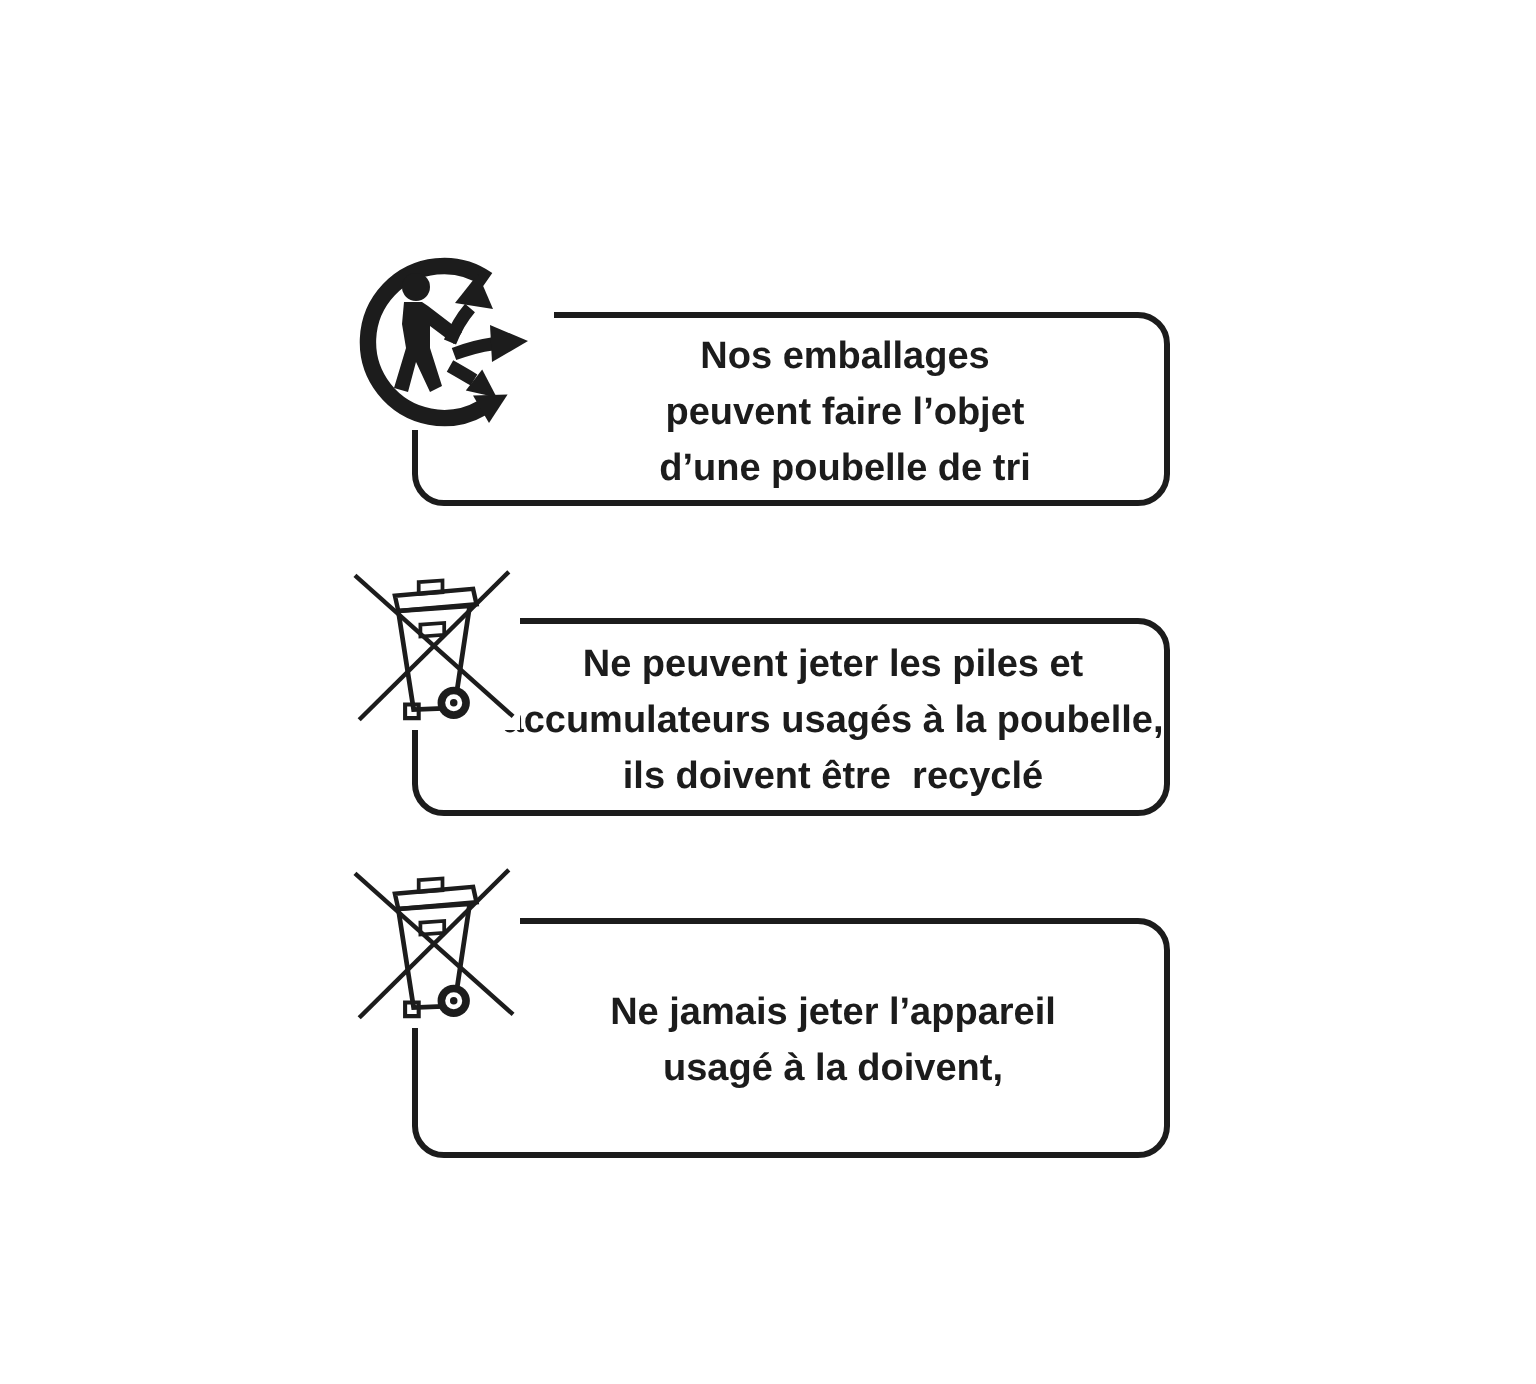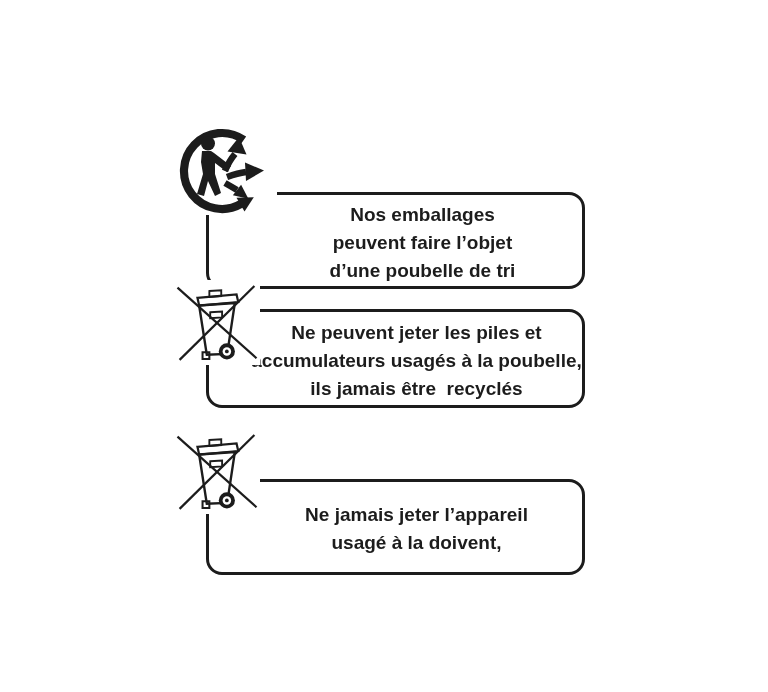--- a/index.html
+++ b/index.html
@@ -31,23 +31,23 @@
     z-index: 1;
   }
   .notice-box .text-line {
     font-size: 19px;
     line-height: 28px;
     font-weight: 600;
     color: #1c1c1c;
     white-space: pre;
     text-align: center;
   }
-  #box-1 { left: 206px; top: 156px; width: 379px; height: 97px;  padding-left: 58px; margin-top: 36px; }
+  #box-1 { left: 206px; top: 156px; width: 379px; height: 97px;  padding-left: 58px; }
   #box-2 { left: 206px; top: 309px; width: 379px; height: 99px;  padding-left: 46px; }
-  #box-3 { left: 206px; top: 459px; width: 379px; height: 96px; padding-left: 46px; margin-top: 20px; }
+  #box-3 { left: 206px; top: 459px; width: 379px; height: 120px; padding-left: 46px; }
 
   .icon-wrap {
     position: absolute;
     background: #ffffff; 
     z-index: 2;
     line-height: 0;
   }
   #triman-wrap { left: 177px; top: 127px; width: 100px; height: 88px; }
   #bin-wrap-2  { left: 174px; top: 280px; width: 86px;  height: 85px; }
   #bin-wrap-3  { left: 174px; top: 429px; width: 86px;  height: 85px; }
@@ -79,21 +79,21 @@
       <path class="ink-stroke" stroke-width="6.5" d="M50,50 Q61,46 69,45"></path>
       <polygon class="ink-fill" points="87,43.5 68,35.5 69,54"></polygon>
       <path class="ink-stroke" stroke-width="6.5" d="M48,56 Q55,60 60,63"></path>
       <polygon class="ink-fill" points="71.4,71.8 55.9,68.3 64.1,57.7"></polygon>
     </svg>
   </div>
 
   <div class="notice-box" id="box-2">
     <div class="text-line">Ne peuvent jeter les piles et</div>
     <div class="text-line">accumulateurs usagés à la poubelle,</div>
-    <div class="text-line">ils jamais être  recyclés</div>
+    <div class="text-line">ils doivent être  recyclé</div>
   </div>
   <div class="icon-wrap" id="bin-wrap-2">
     <svg width="86" height="85" viewBox="0 0 100 100" xmlns="http://www.w3.org/2000/svg">
 
       <polygon class="ink-stroke" stroke-width="2.6" points="27,21 73,17 75,26 29,30"></polygon>
       <polygon class="ink-stroke" stroke-width="2.2" points="41,13 55,12 55,19 41,20"></polygon>
 
       <polygon class="ink-stroke" stroke-width="2.8" points="29,30 71,27 62,87 38,88"></polygon>
       <polygon class="ink-stroke" stroke-width="2.2" points="42,38 56,37 56,44 42,45"></polygon>
 

